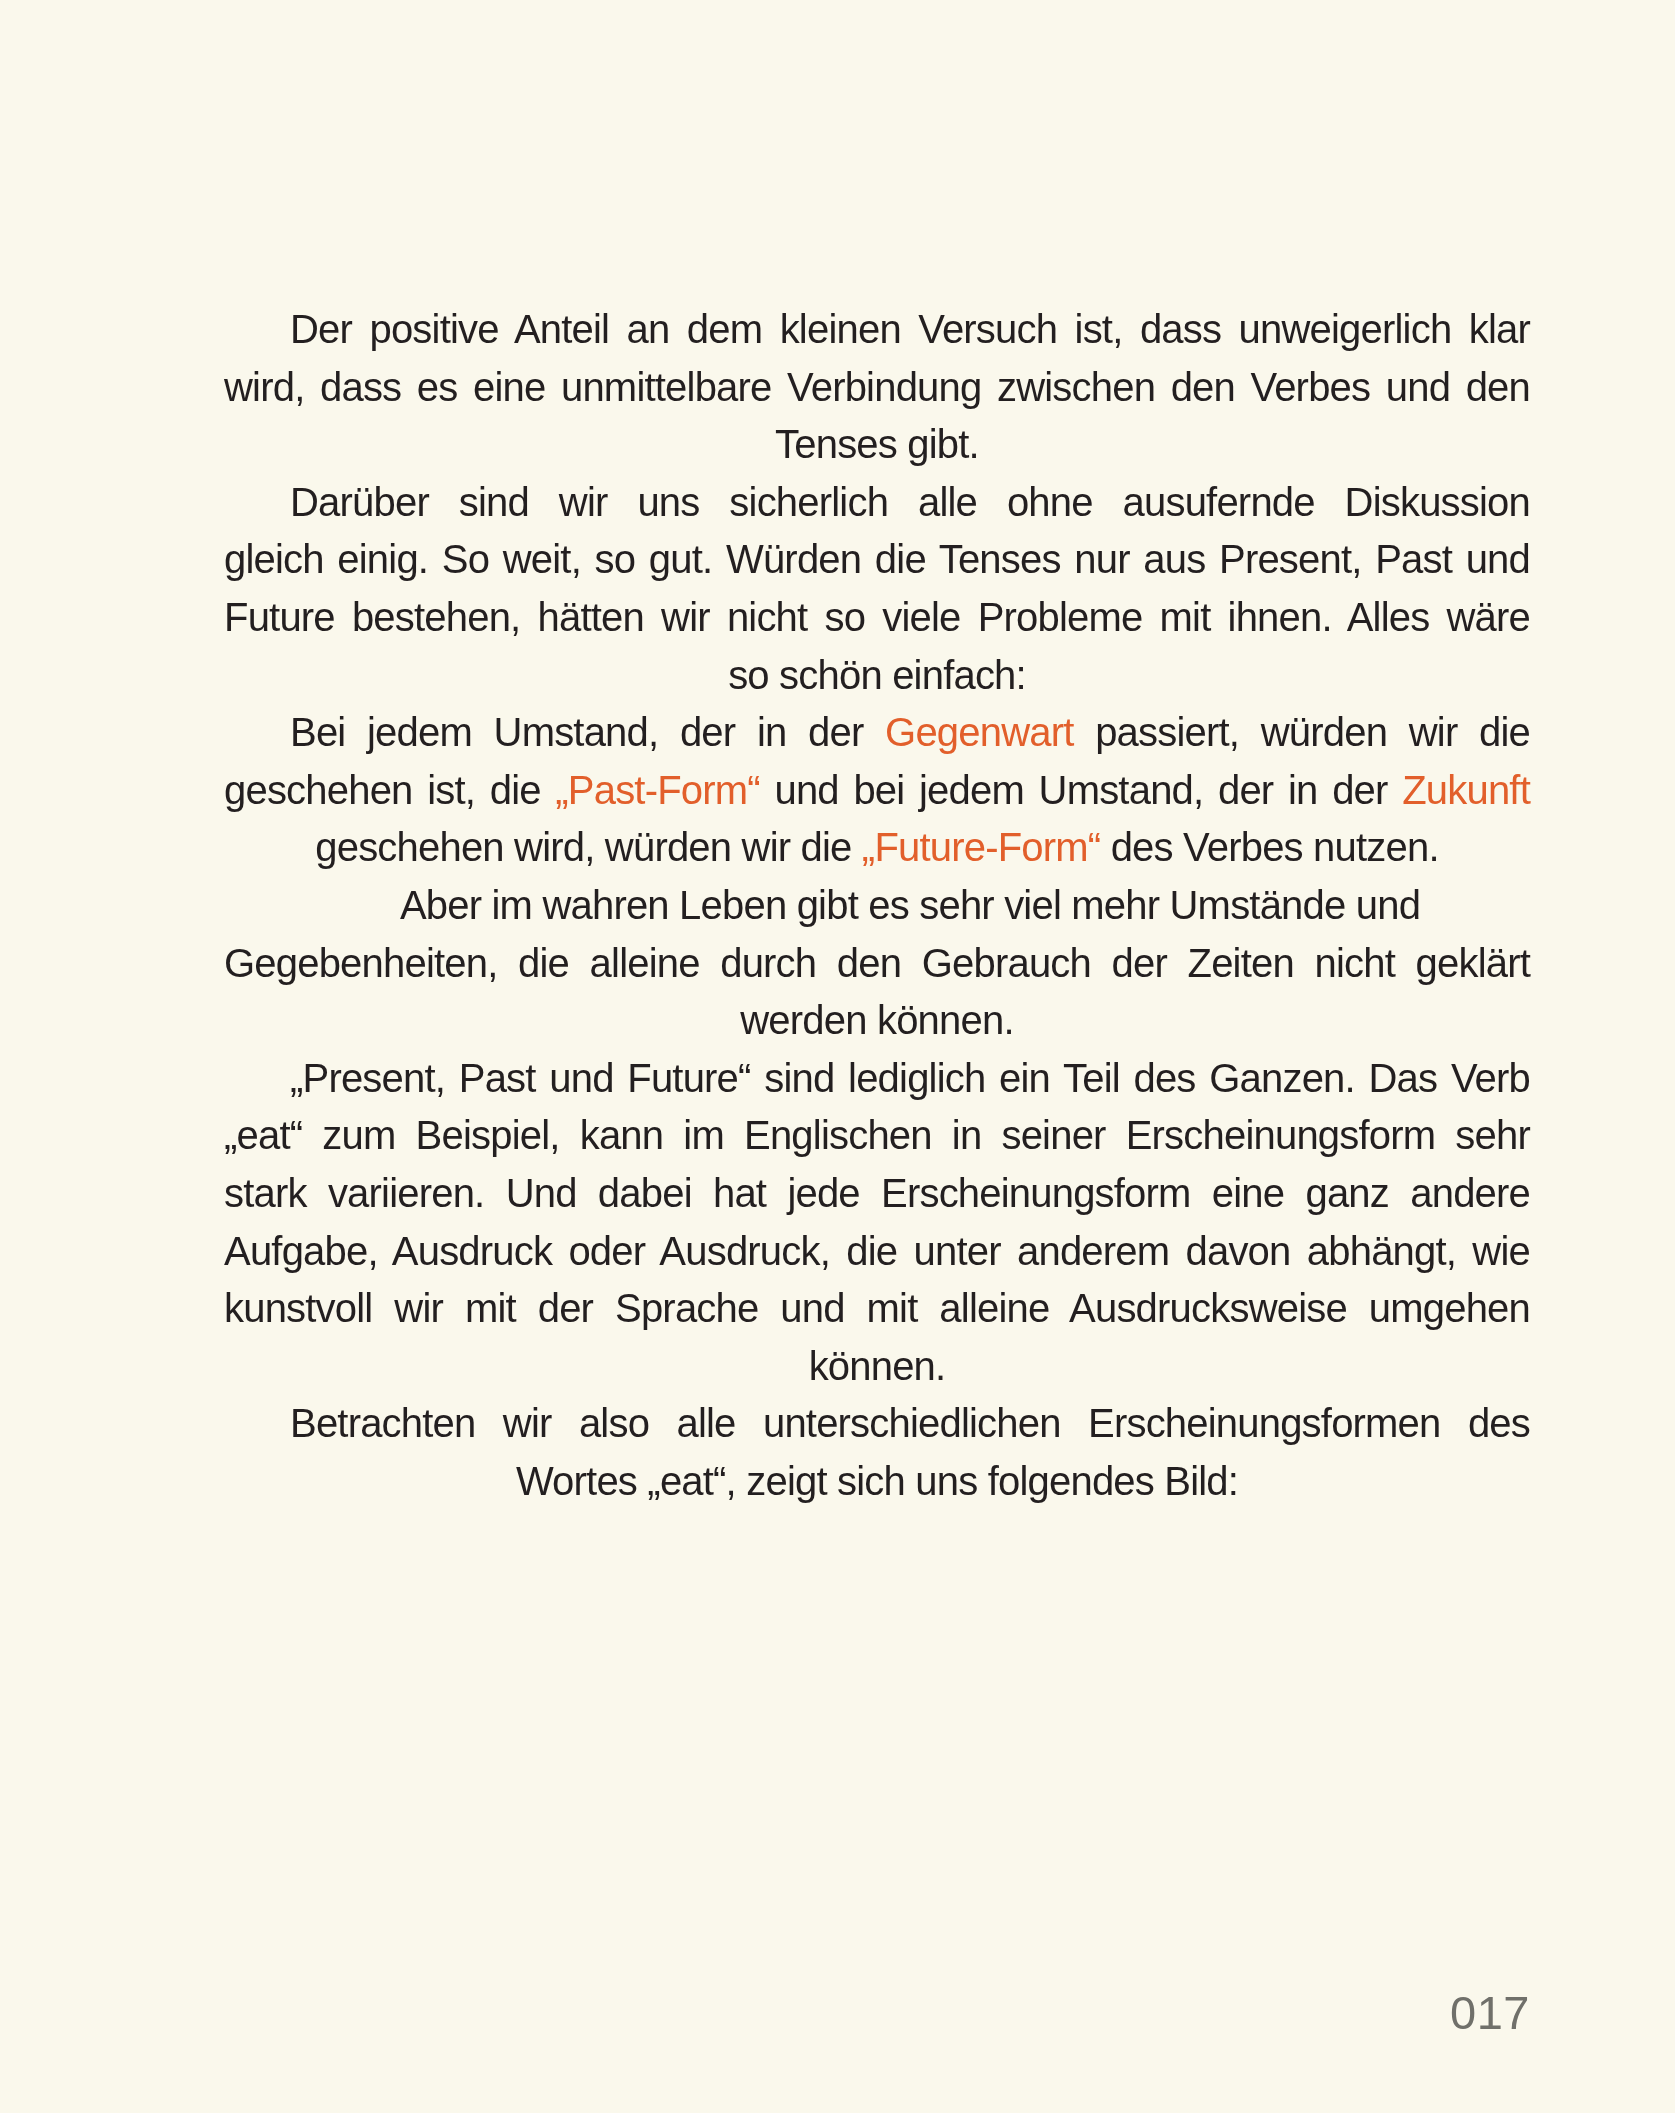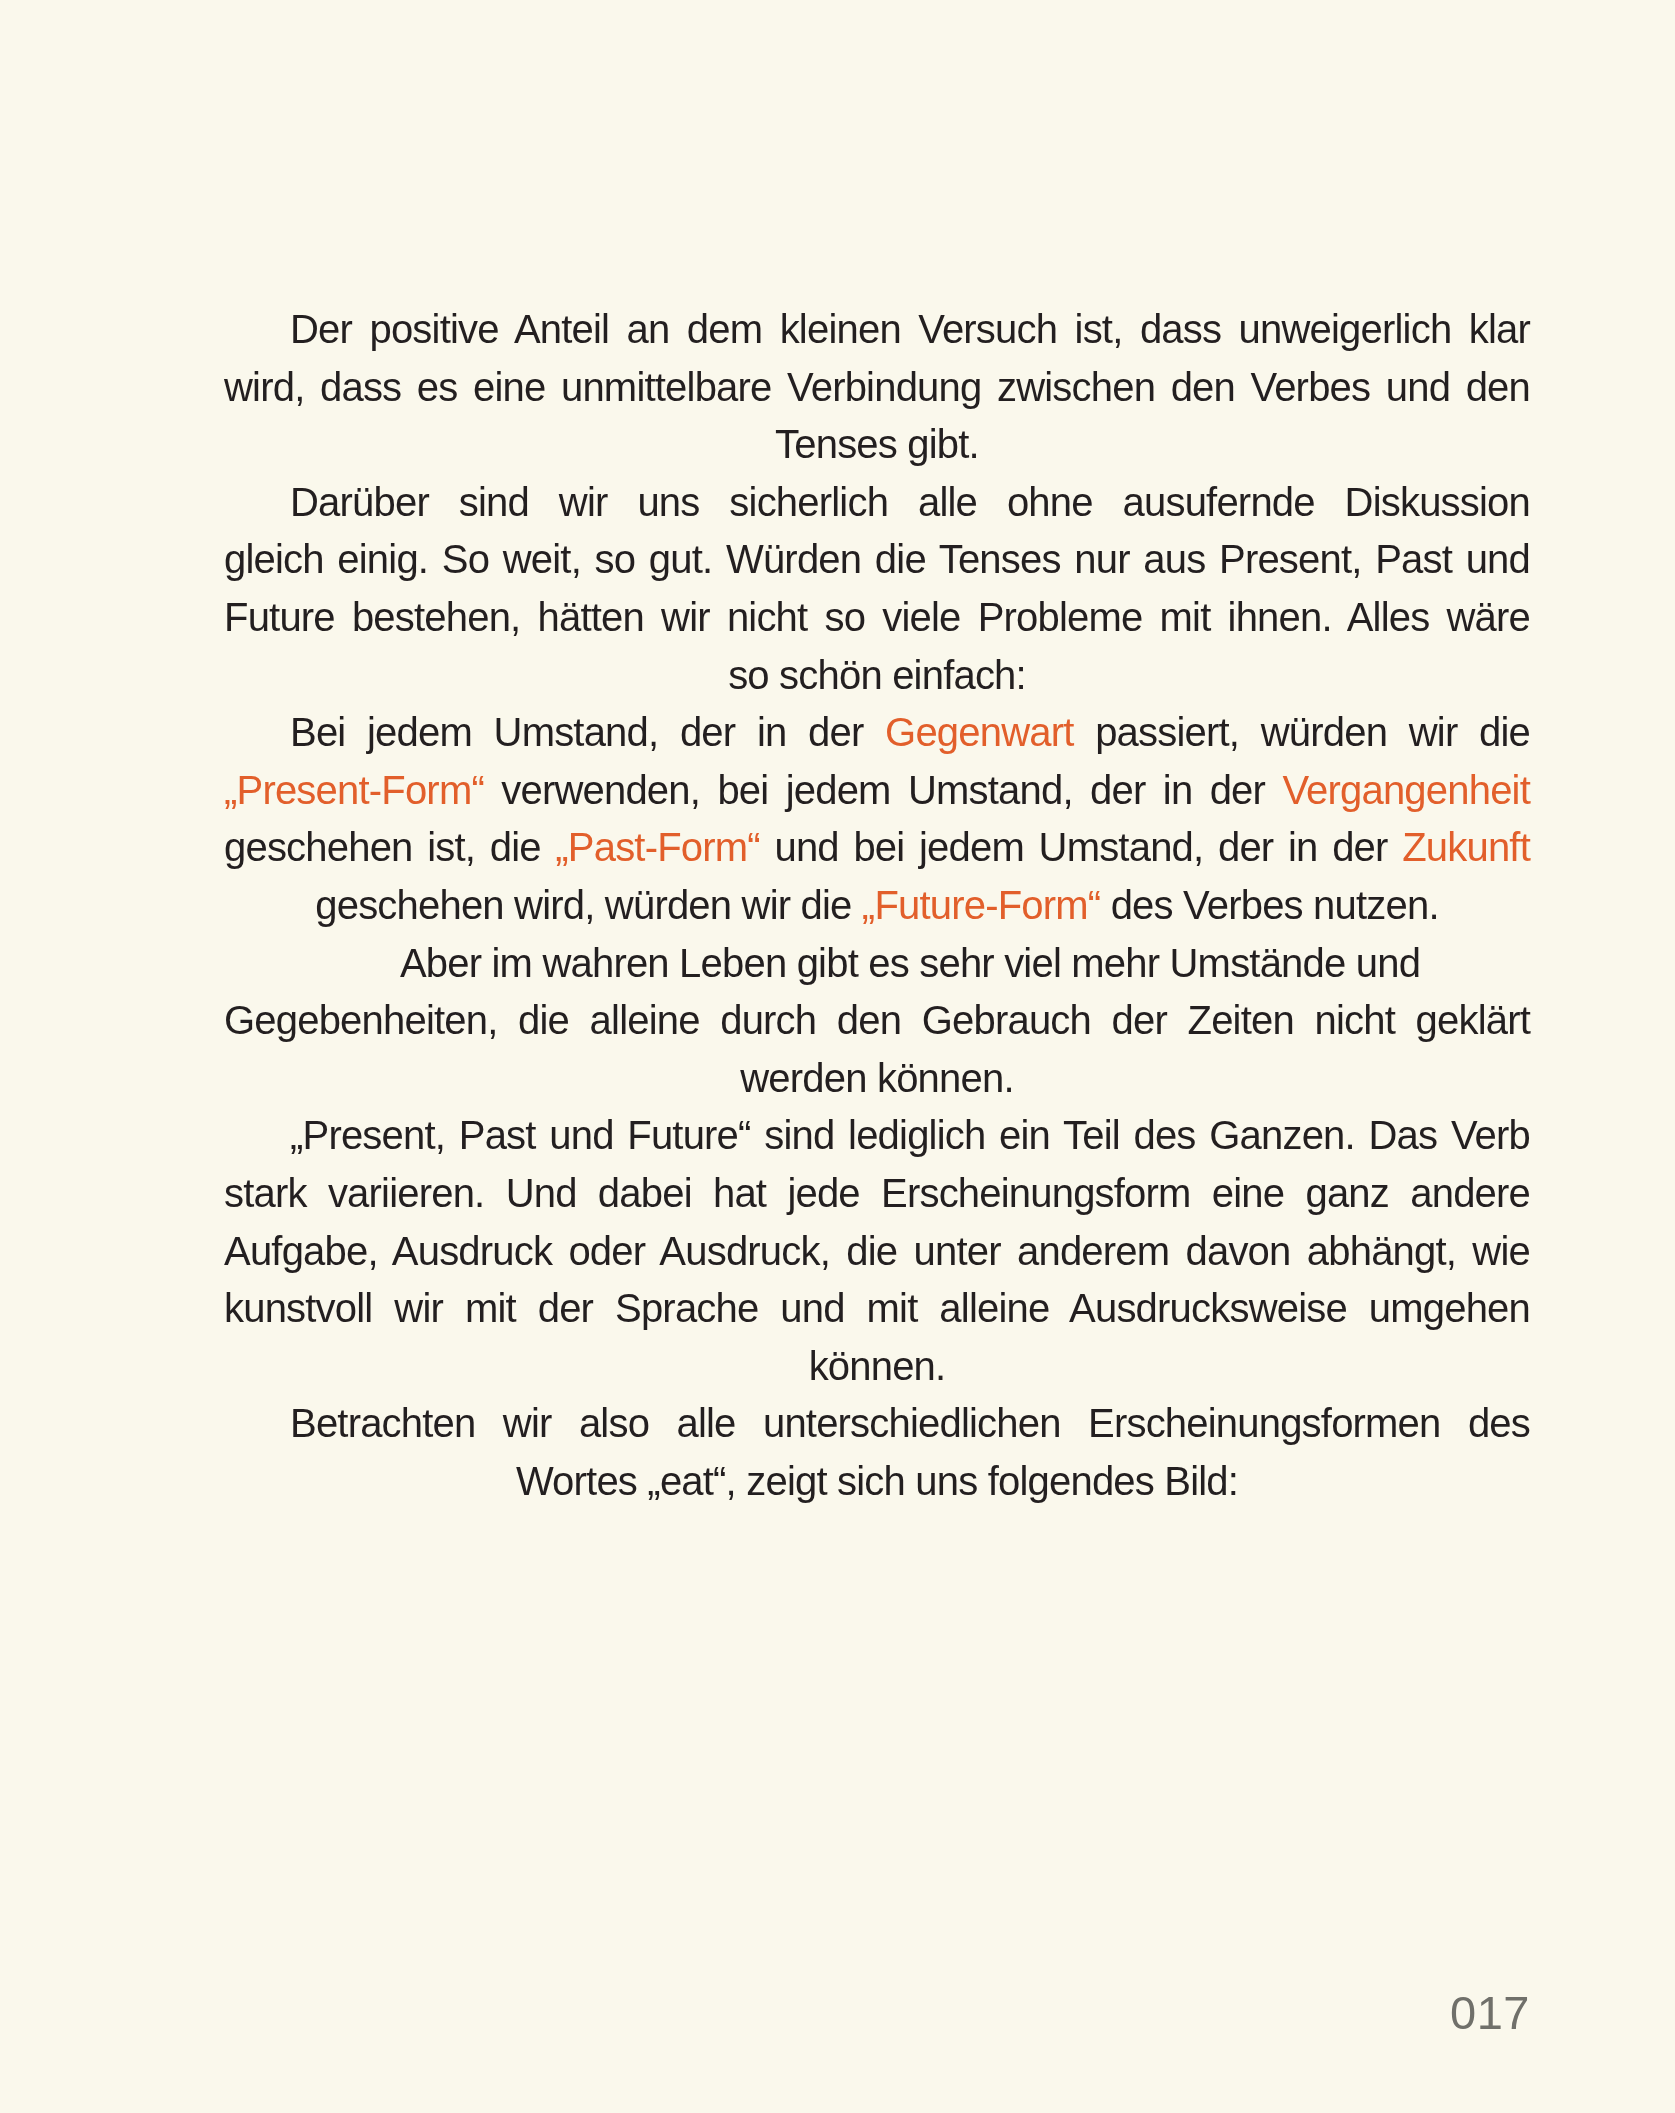--- a/index.html
+++ b/index.html
@@ -45,27 +45,27 @@
 <div class="page">
   <div class="textblock">
       <div class="line just indent"><span>Der positive Anteil an dem kleinen Versuch ist, dass unweigerlich klar</span></div>
       <div class="line just"><span>wird, dass es eine unmittelbare Verbindung zwischen den Verbes und den</span></div>
       <div class="line"><span>Tenses gibt.</span></div>
       <div class="line just indent"><span>Darüber sind wir uns sicherlich alle ohne ausufernde Diskussion</span></div>
       <div class="line just"><span>gleich einig. So weit, so gut. Würden die Tenses nur aus Present, Past und</span></div>
       <div class="line just"><span>Future bestehen, hätten wir nicht so viele Probleme mit ihnen. Alles wäre</span></div>
       <div class="line"><span>so schön einfach:</span></div>
       <div class="line just indent"><span>Bei jedem Umstand, der in der </span><span class="hl">Gegenwart</span><span> passiert, würden wir die</span></div>
-      <div class="line just"><span class="hl">„Present-Form“</span><span> verwenden, bei jedem Umstand, der in der </span><span class="hl">Vergangenheit</span></div>
       <div class="line just"><span>geschehen ist, die </span><span class="hl">„Past-Form“</span><span> und bei jedem Umstand, der in der </span><span class="hl">Zukunft</span></div>
       <div class="line"><span>geschehen wird, würden wir die </span><span class="hl">„Future-Form“</span><span> des Verbes nutzen.</span></div>
       <div class="line indent"><span>Aber im wahren Leben gibt es sehr viel mehr Umstände und</span></div>
       <div class="line just"><span>Gegebenheiten, die alleine durch den Gebrauch der Zeiten nicht geklärt</span></div>
       <div class="line"><span>werden können.</span></div>
       <div class="line just indent"><span>„Present, Past und Future“ sind lediglich ein Teil des Ganzen. Das Verb</span></div>
+      <div class="line just"><span>„eat“ zum Beispiel, kann im Englischen in seiner Erscheinungsform sehr</span></div>
       <div class="line just"><span>stark variieren. Und dabei hat jede Erscheinungsform eine ganz andere</span></div>
       <div class="line just"><span>Aufgabe, Ausdruck oder Ausdruck, die unter anderem davon abhängt, wie</span></div>
       <div class="line just"><span>kunstvoll wir mit der Sprache und mit alleine Ausdrucksweise umgehen</span></div>
       <div class="line"><span>können.</span></div>
       <div class="line just indent"><span>Betrachten wir also alle unterschiedlichen Erscheinungsformen des</span></div>
       <div class="line"><span>Wortes „eat“, zeigt sich uns folgendes Bild:</span></div>
     </div>
   <div class="page-number">017</div>
 </div>
 

